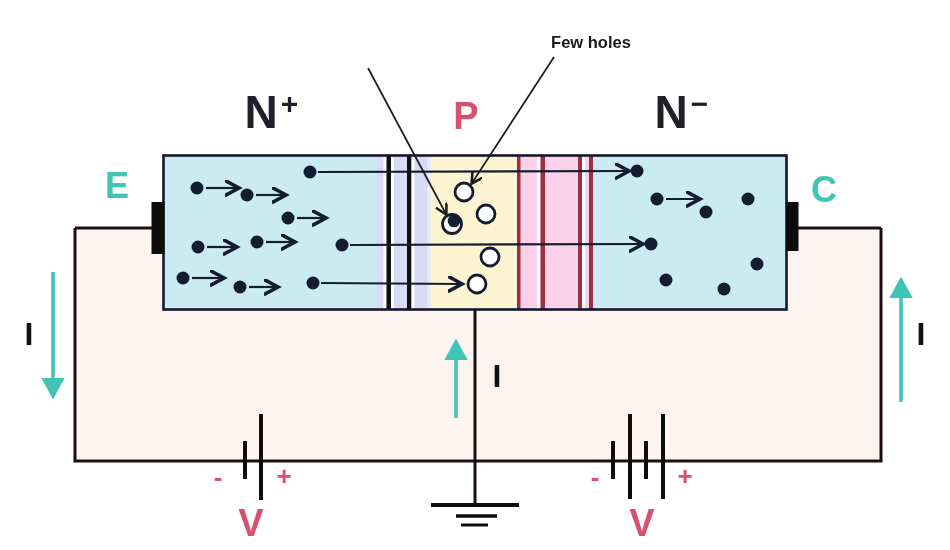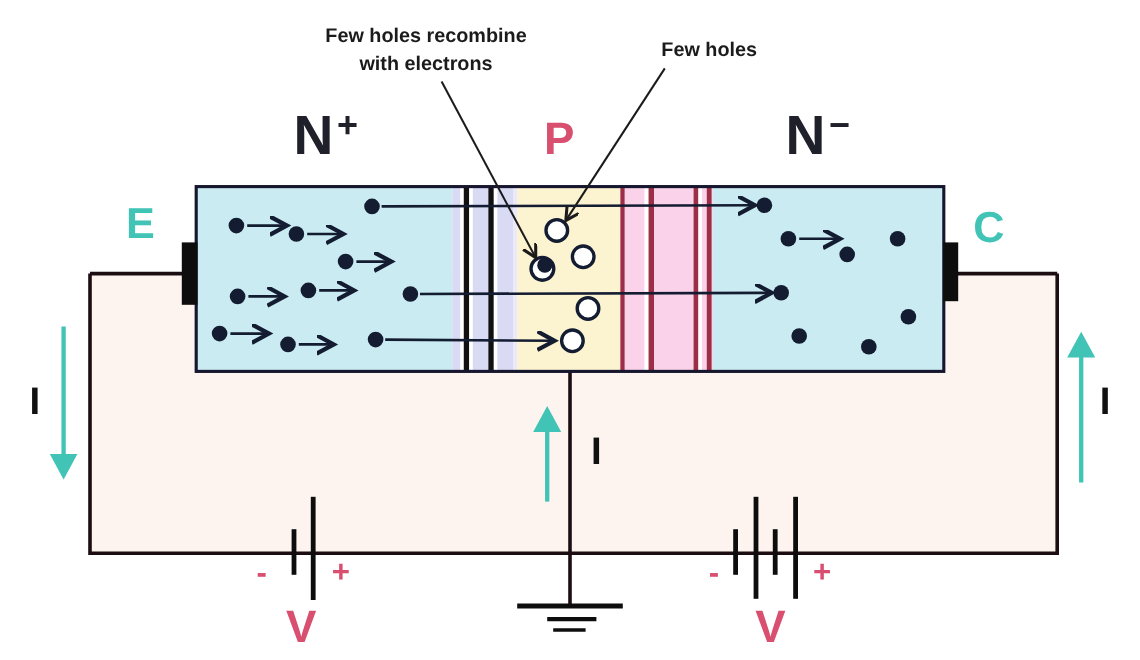--- a/index.html
+++ b/index.html
@@ -145,24 +145,20 @@
         <line x1="368" y1="68" x2="446" y2="214" class="alin" marker-end="url(#mAnno)"></line>
         <line x1="554" y1="57" x2="472" y2="183" class="alin" marker-end="url(#mAnno)"></line>
       </g>
     <g id="gCur">
         <line x1="53" y1="272" x2="53" y2="396" class="carrow" marker-end="url(#mTeal)"></line>
         <line x1="456" y1="418" x2="456" y2="342" class="carrow" marker-end="url(#mTeal)"></line>
         <line x1="901" y1="402" x2="901" y2="280" class="carrow" marker-end="url(#mTeal)"></line>
       </g>
   </svg>
 
-  <div class="lbl anno" style="left:355px;top:19px">
-    <div>Few holes recombine</div>
-    <div>with electrons</div>
-  </div>
   <div class="lbl anno" style="left:591px;top:31px">Few holes</div>
 
   <div class="lbl region" style="left:272px;top:85px"><span>N</span><span class="sup">+</span></div>
   <div class="lbl p-region" style="left:466px;top:95px">P</div>
   <div class="lbl region" style="left:682px;top:85px"><span>N</span><span class="sup">−</span></div>
 
   <div class="lbl terminal" style="left:117px;top:165px">E</div>
   <div class="lbl terminal" style="left:824px;top:169px">C</div>
 
   <div class="lbl current" style="left:29px;top:316px">I</div>

